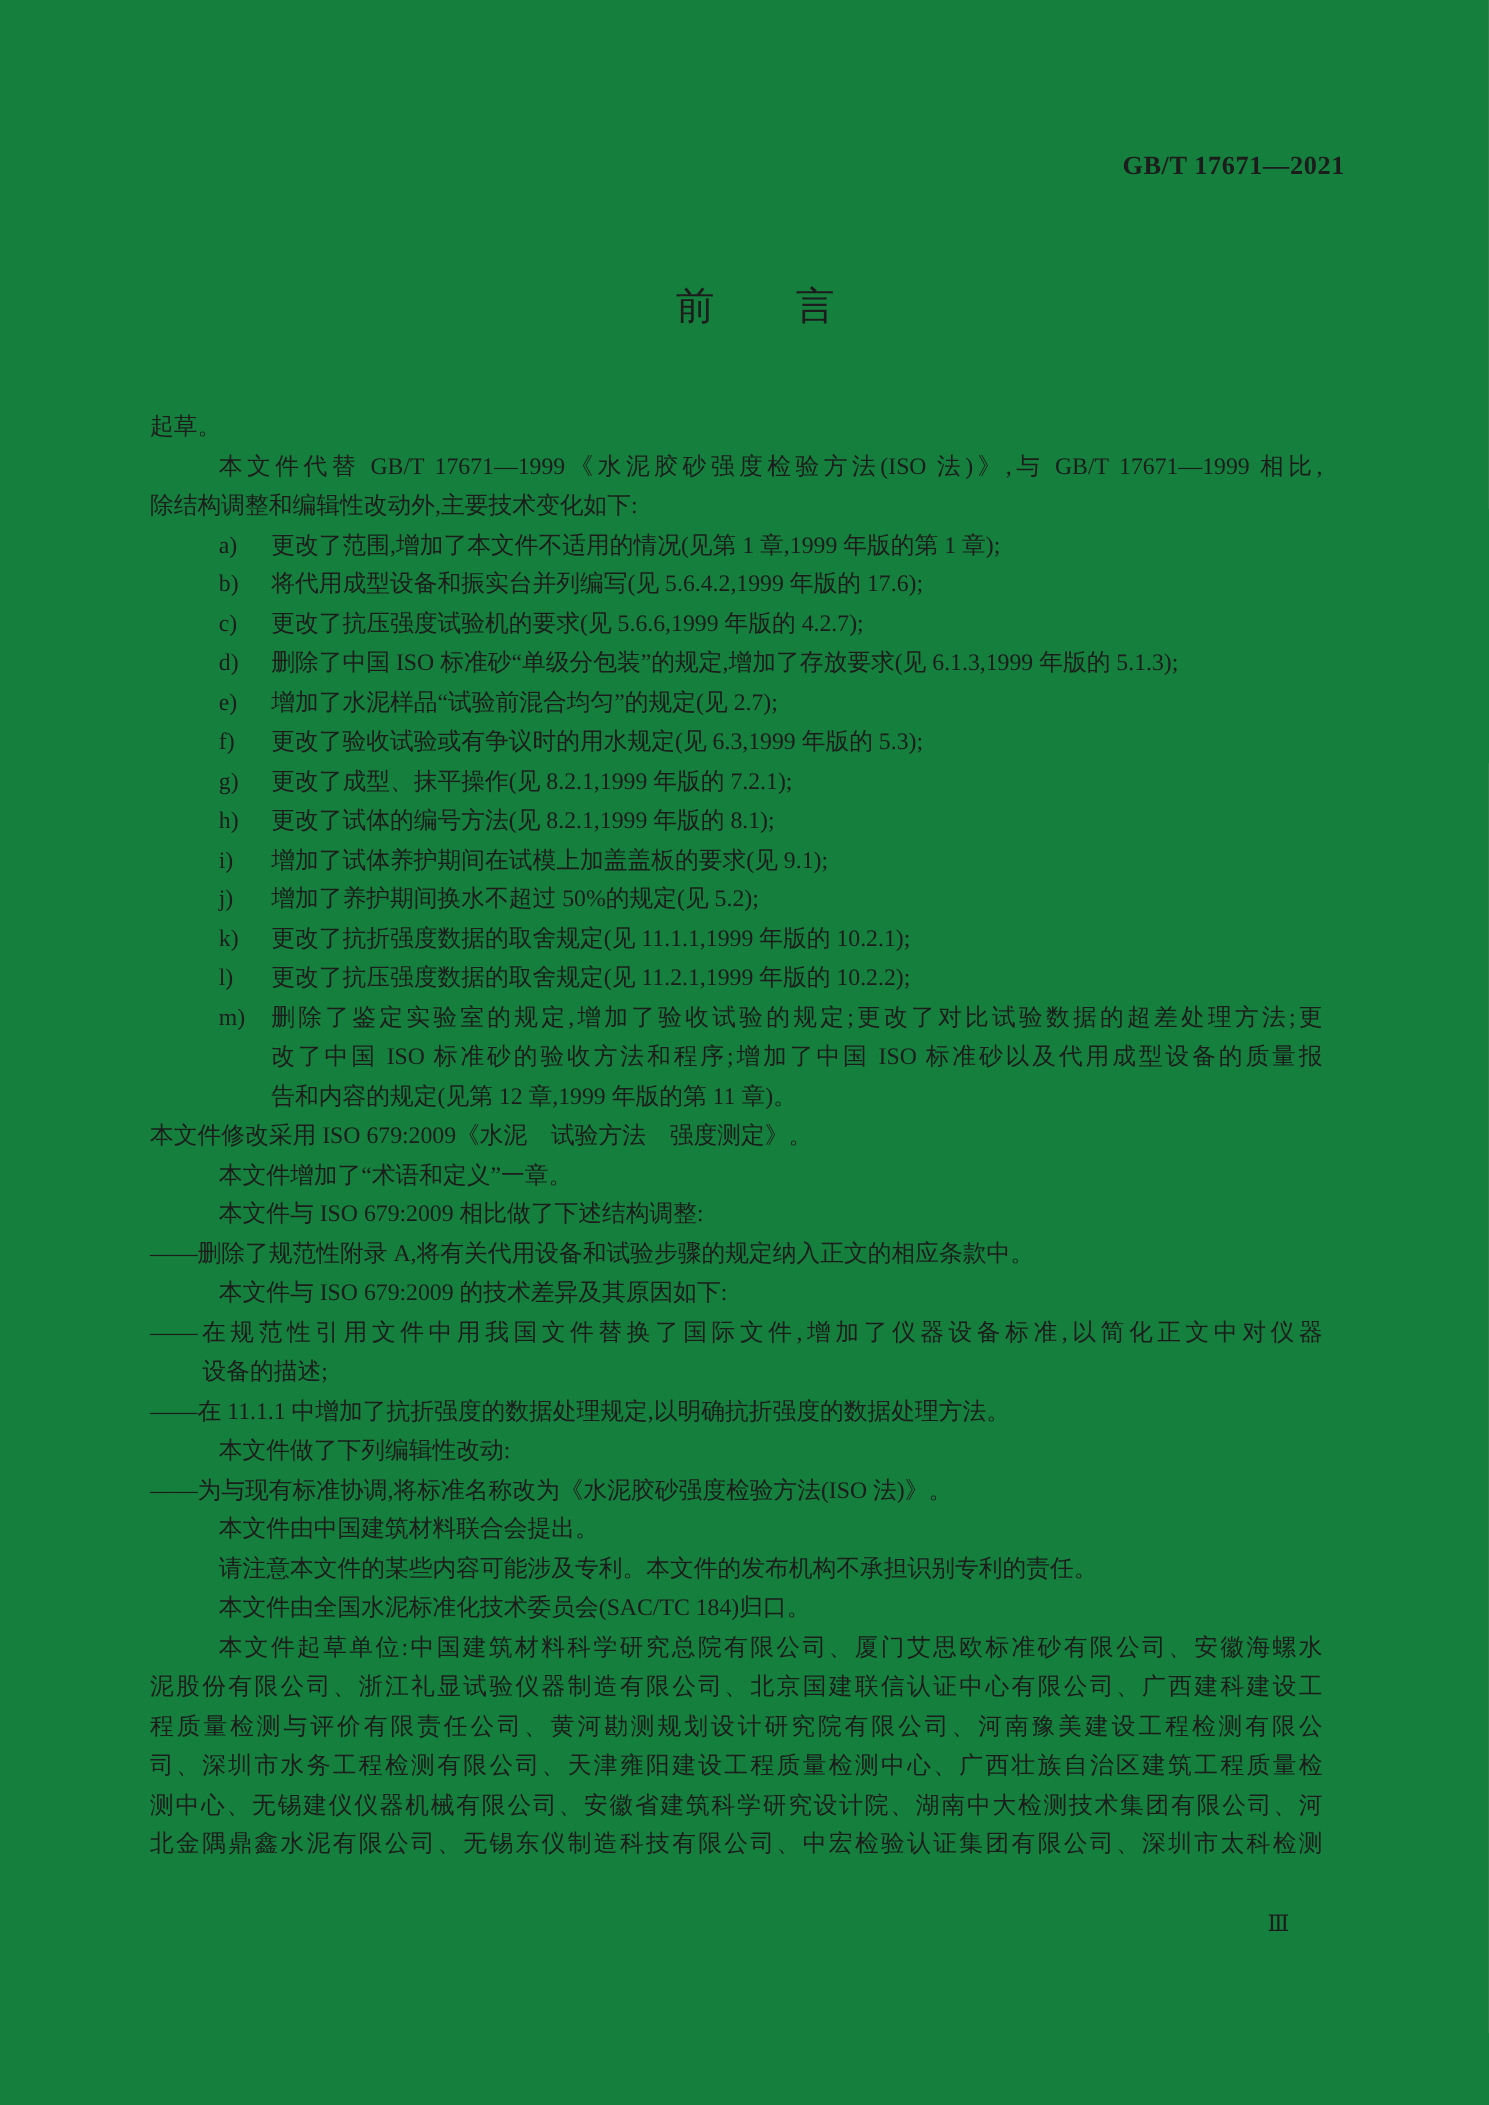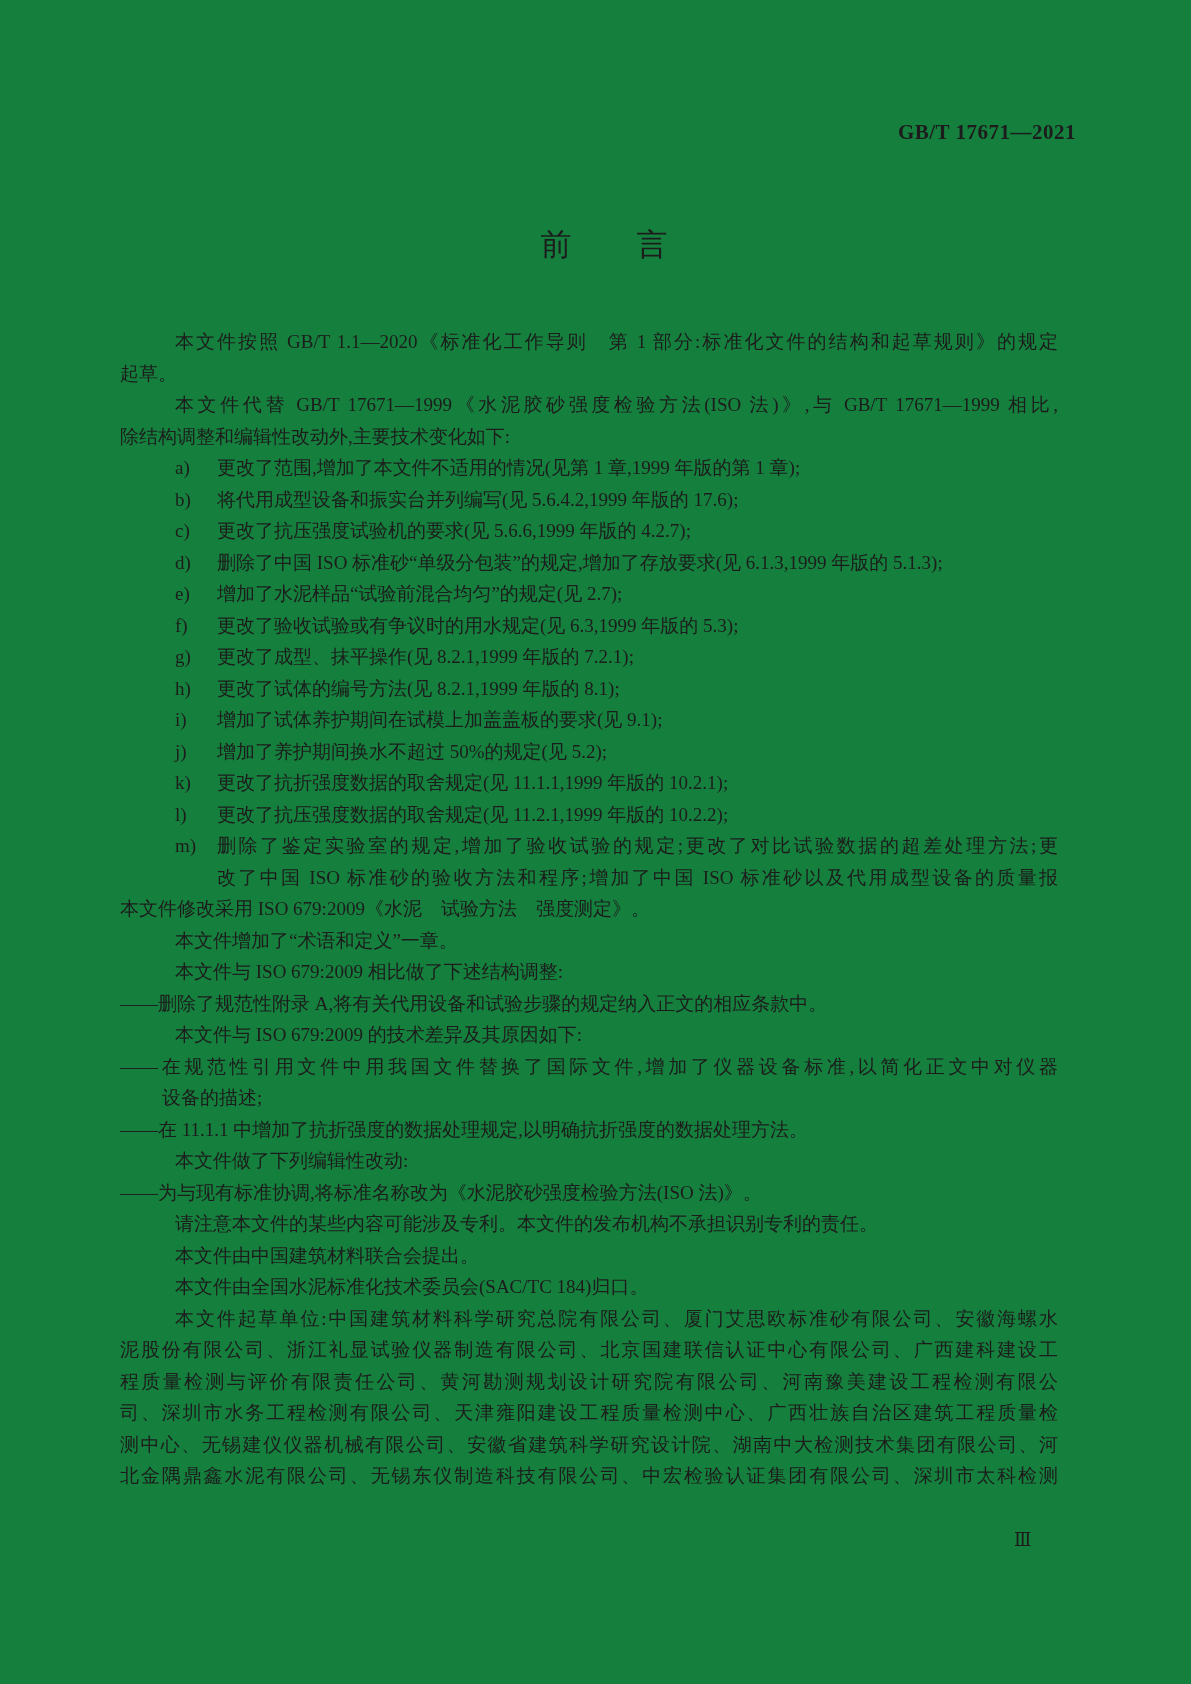--- a/index.html
+++ b/index.html
@@ -54,50 +54,50 @@
     font-size:18px;
   }
 </style>
 </head>
 <body>
 
 <div class="page">
   <div class="header-code">GB/T 17671—2021</div>
   <h1 class="doc-title">前　　言</h1>
   <div class="body-text">
-      <div class="line p-first just">本文件按照 GB/T 1.1—2020《标准化工作导则　第 1 部分:标准化文件的结构和起草规则》的规定</div>
       <div class="line cont">起草。</div>
       <div class="line p-first just">本文件代替 GB/T 17671—1999《水泥胶砂强度检验方法(ISO 法)》,与 GB/T 17671—1999 相比,</div>
       <div class="line cont">除结构调整和编辑性改动外,主要技术变化如下:</div>
       <div class="line li"><span class="li-label">a)</span><span class="li-text">更改了范围,增加了本文件不适用的情况(见第 1 章,1999 年版的第 1 章);</span></div>
       <div class="line li"><span class="li-label">b)</span><span class="li-text">将代用成型设备和振实台并列编写(见 5.6.4.2,1999 年版的 17.6);</span></div>
       <div class="line li"><span class="li-label">c)</span><span class="li-text">更改了抗压强度试验机的要求(见 5.6.6,1999 年版的 4.2.7);</span></div>
       <div class="line li"><span class="li-label">d)</span><span class="li-text">删除了中国 ISO 标准砂“单级分包装”的规定,增加了存放要求(见 6.1.3,1999 年版的 5.1.3);</span></div>
       <div class="line li"><span class="li-label">e)</span><span class="li-text">增加了水泥样品“试验前混合均匀”的规定(见 2.7);</span></div>
       <div class="line li"><span class="li-label">f)</span><span class="li-text">更改了验收试验或有争议时的用水规定(见 6.3,1999 年版的 5.3);</span></div>
       <div class="line li"><span class="li-label">g)</span><span class="li-text">更改了成型、抹平操作(见 8.2.1,1999 年版的 7.2.1);</span></div>
       <div class="line li"><span class="li-label">h)</span><span class="li-text">更改了试体的编号方法(见 8.2.1,1999 年版的 8.1);</span></div>
       <div class="line li"><span class="li-label">i)</span><span class="li-text">增加了试体养护期间在试模上加盖盖板的要求(见 9.1);</span></div>
       <div class="line li"><span class="li-label">j)</span><span class="li-text">增加了养护期间换水不超过 50%的规定(见 5.2);</span></div>
       <div class="line li"><span class="li-label">k)</span><span class="li-text">更改了抗折强度数据的取舍规定(见 11.1.1,1999 年版的 10.2.1);</span></div>
       <div class="line li"><span class="li-label">l)</span><span class="li-text">更改了抗压强度数据的取舍规定(见 11.2.1,1999 年版的 10.2.2);</span></div>
       <div class="line li"><span class="li-label">m)</span><span class="li-text just">删除了鉴定实验室的规定,增加了验收试验的规定;更改了对比试验数据的超差处理方法;更</span></div>
       <div class="line li-cont just">改了中国 ISO 标准砂的验收方法和程序;增加了中国 ISO 标准砂以及代用成型设备的质量报</div>
+      <div class="line li-cont">告和内容的规定(见第 12 章,1999 年版的第 11 章)。</div>
       <div class="line cont">本文件修改采用 ISO 679:2009《水泥　试验方法　强度测定》。</div>
       <div class="line p-first">本文件增加了“术语和定义”一章。</div>
       <div class="line p-first">本文件与 ISO 679:2009 相比做了下述结构调整:</div>
       <div class="line dash">——删除了规范性附录 A,将有关代用设备和试验步骤的规定纳入正文的相应条款中。</div>
       <div class="line p-first">本文件与 ISO 679:2009 的技术差异及其原因如下:</div>
       <div class="line dash just">——在规范性引用文件中用我国文件替换了国际文件,增加了仪器设备标准,以简化正文中对仪器</div>
       <div class="line dash-cont">设备的描述;</div>
       <div class="line dash">——在 11.1.1 中增加了抗折强度的数据处理规定,以明确抗折强度的数据处理方法。</div>
       <div class="line p-first">本文件做了下列编辑性改动:</div>
       <div class="line dash">——为与现有标准协调,将标准名称改为《水泥胶砂强度检验方法(ISO 法)》。</div>
+      <div class="line p-first">本文件由中国建筑材料联合会提出。</div>
       <div class="line p-first">请注意本文件的某些内容可能涉及专利。本文件的发布机构不承担识别专利的责任。</div>
-      <div class="line p-first">本文件由中国建筑材料联合会提出。</div>
       <div class="line p-first">本文件由全国水泥标准化技术委员会(SAC/TC 184)归口。</div>
       <div class="line p-first just">本文件起草单位:中国建筑材料科学研究总院有限公司、厦门艾思欧标准砂有限公司、安徽海螺水</div>
       <div class="line cont just">泥股份有限公司、浙江礼显试验仪器制造有限公司、北京国建联信认证中心有限公司、广西建科建设工</div>
       <div class="line cont just">程质量检测与评价有限责任公司、黄河勘测规划设计研究院有限公司、河南豫美建设工程检测有限公</div>
       <div class="line cont just">司、深圳市水务工程检测有限公司、天津雍阳建设工程质量检测中心、广西壮族自治区建筑工程质量检</div>
       <div class="line cont just">测中心、无锡建仪仪器机械有限公司、安徽省建筑科学研究设计院、湖南中大检测技术集团有限公司、河</div>
       <div class="line cont just">北金隅鼎鑫水泥有限公司、无锡东仪制造科技有限公司、中宏检验认证集团有限公司、深圳市太科检测</div>
     </div>
   <div class="page-number">Ⅲ</div>
 </div>

